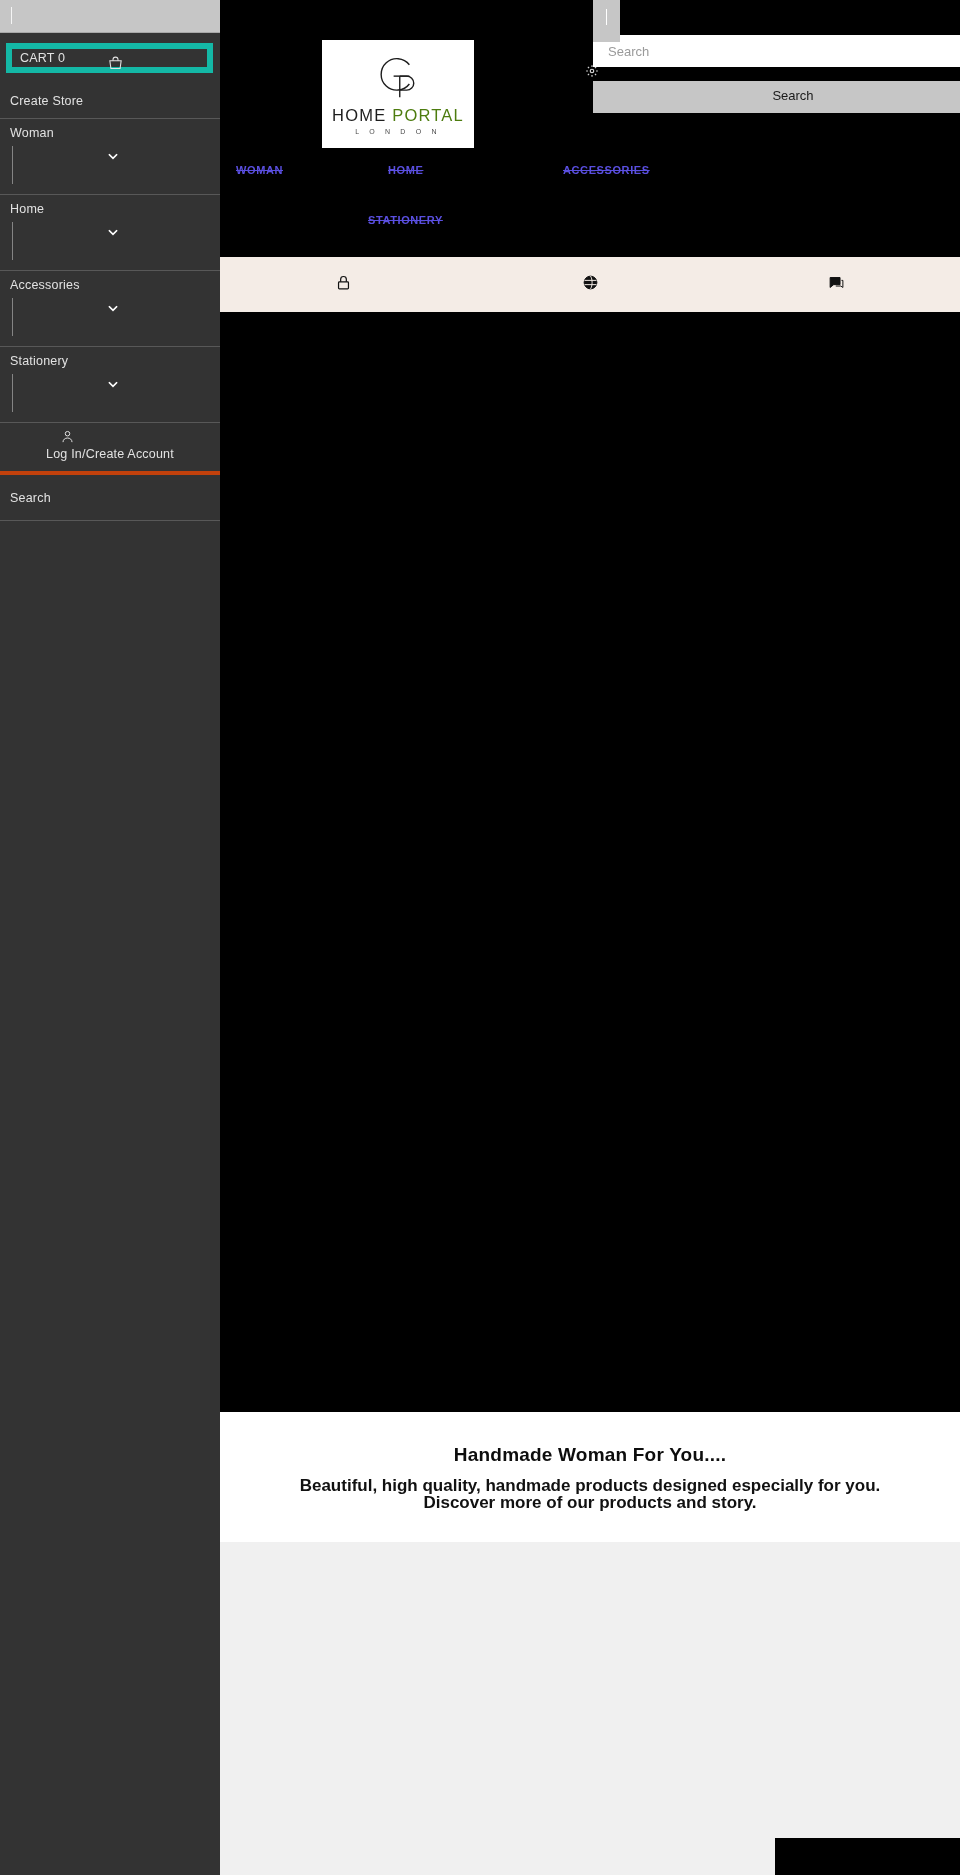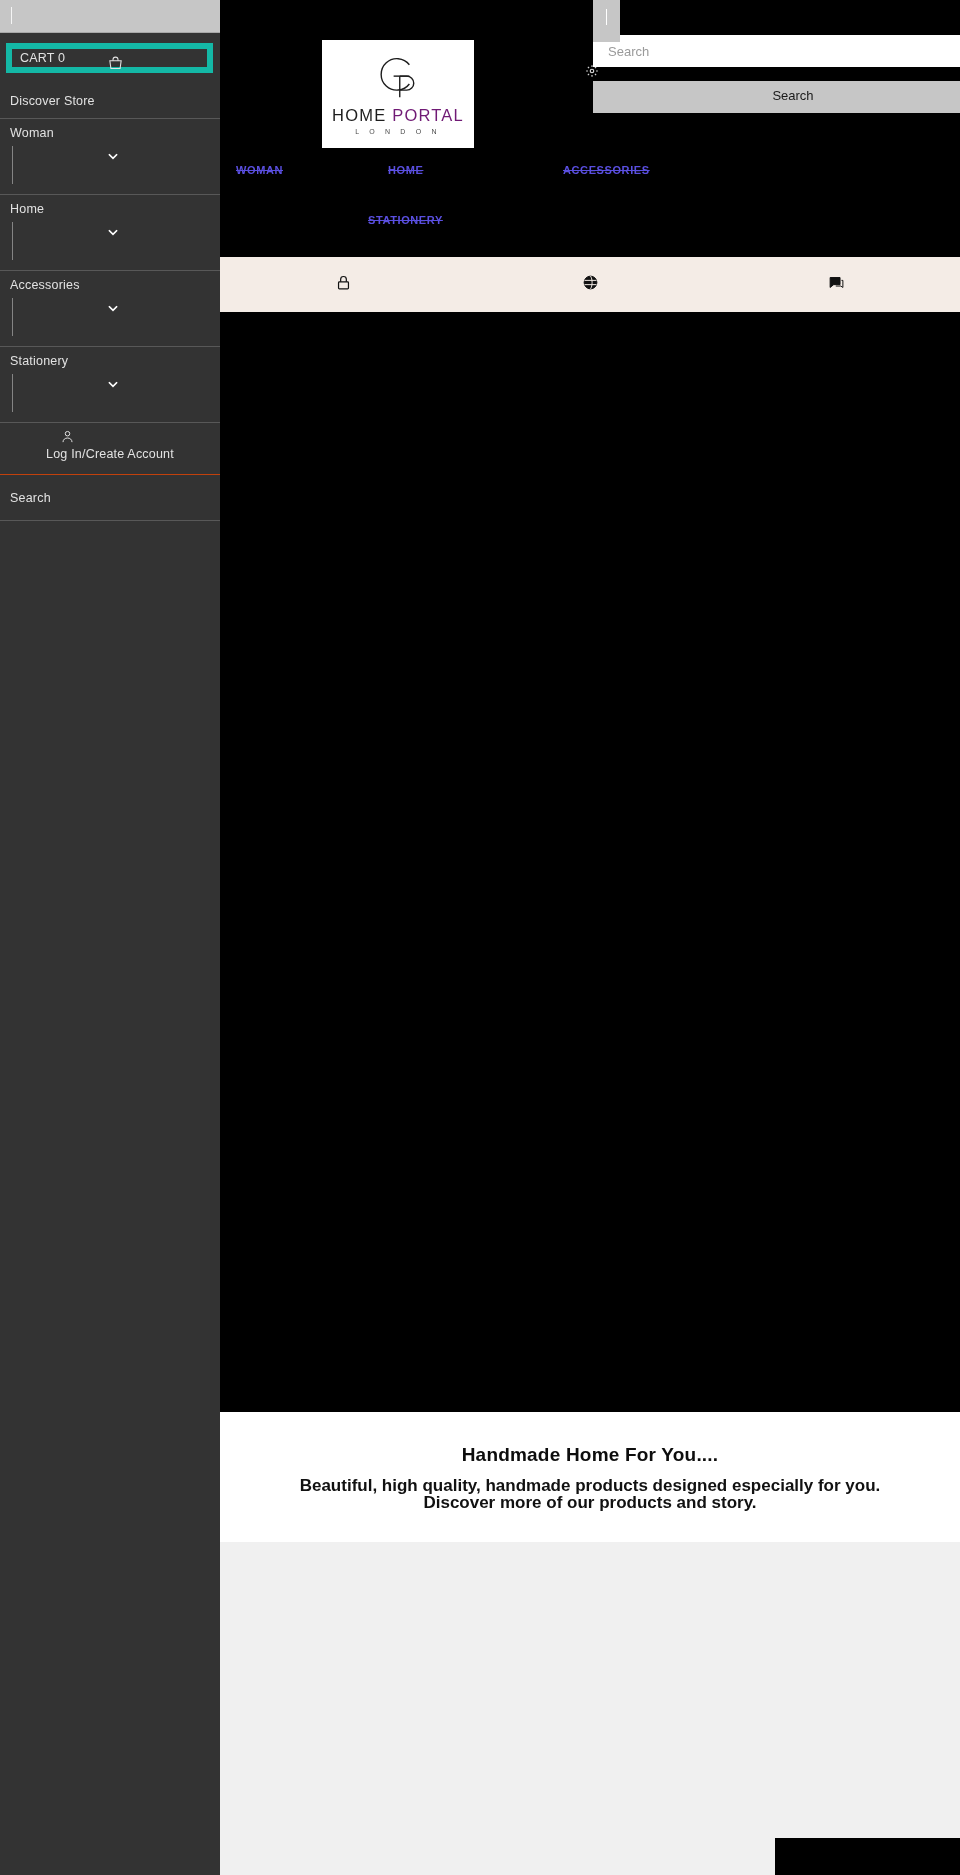--- a/index.html
+++ b/index.html
@@ -91,21 +91,21 @@
     background: #848484;
   }
   .sb-group .chev {
     position: absolute;
     left: 106px; top: 30px;
     width: 14px; height: 10px;
   }
   .sb-account {
     height: 52px;
     position: relative;
-    border-bottom: 1px solid #c2410c;
+    border-bottom: 4px solid #c2410c;
   }
   .sb-account .person {
     position: absolute;
     left: 60px; top: 6px;
     width: 15px; height: 16px;
   }
   .sb-account .t {
     position: absolute;
     left: 0; top: 24px;
     width: 220px;
@@ -204,21 +204,21 @@
   .logo-mark { width: 56px; height: 56px; }
   .logo-word {
     font-family: "Liberation Sans", sans-serif;
     font-size: 16.5px;
     letter-spacing: 1.2px;
     color: #1d1d1d;
     margin-top: 1px;
     font-weight: 300;
     white-space: nowrap;
   }
-  .logo-word .soft { color: #701a75; }
+  .logo-word .soft { color: #4d7c0f; }
   .logo-sub {
     font-size: 7px;
     letter-spacing: 4.2px;
     color: #4a4a4a;
     margin-top: 3px;
   }
 
   
   .nav-links {
     position: absolute;
@@ -321,21 +321,21 @@
         <svg viewBox="0 0 24 24" fill="none" stroke="#e2e2e2" stroke-width="1.5">
           <path d="M4 8h16l-1.5 11h-13z"></path>
           <path d="M8.5 8V6.5a3.5 3.5 0 0 1 7 0V8"></path>
         </svg>
       </span>
     </div>
 
     <div class="sb-sections">
 
       <div class="sb-section sb-plain">
-        <span class="t">Discover Store</span>
+        <span class="t">Create Store</span>
       </div>
 
       <div class="sb-section sb-group">
         <span class="t">Woman</span>
         <span class="vline"></span>
         <span class="chev">
           <svg viewBox="0 0 24 24" fill="none" stroke="#ffffff" stroke-width="3">
               <path d="M5 9l7 7 7-7"></path>
             </svg>
         </span>
@@ -456,21 +456,21 @@
             <path d="M3 5h14v10H8l-5 4z"></path>
             <path d="M19 9h2v10l-3-2h-7" fill="none"></path>
           </svg>
         </span>
       </div>
     </div>
 
     <div class="black-body"></div>
 
     <div class="promo">
-      <h2>Handmade Home For You....</h2>
+      <h2>Handmade Woman For You....</h2>
       <p>
         <span>Beautiful, high quality, handmade products designed especially for you.</span><br>
         <span>Discover more of our products and story.</span>
       </p>
     </div>
 
     <div class="grey-strip"></div>
     <div class="right-black-edge"></div>
 
   </div>

